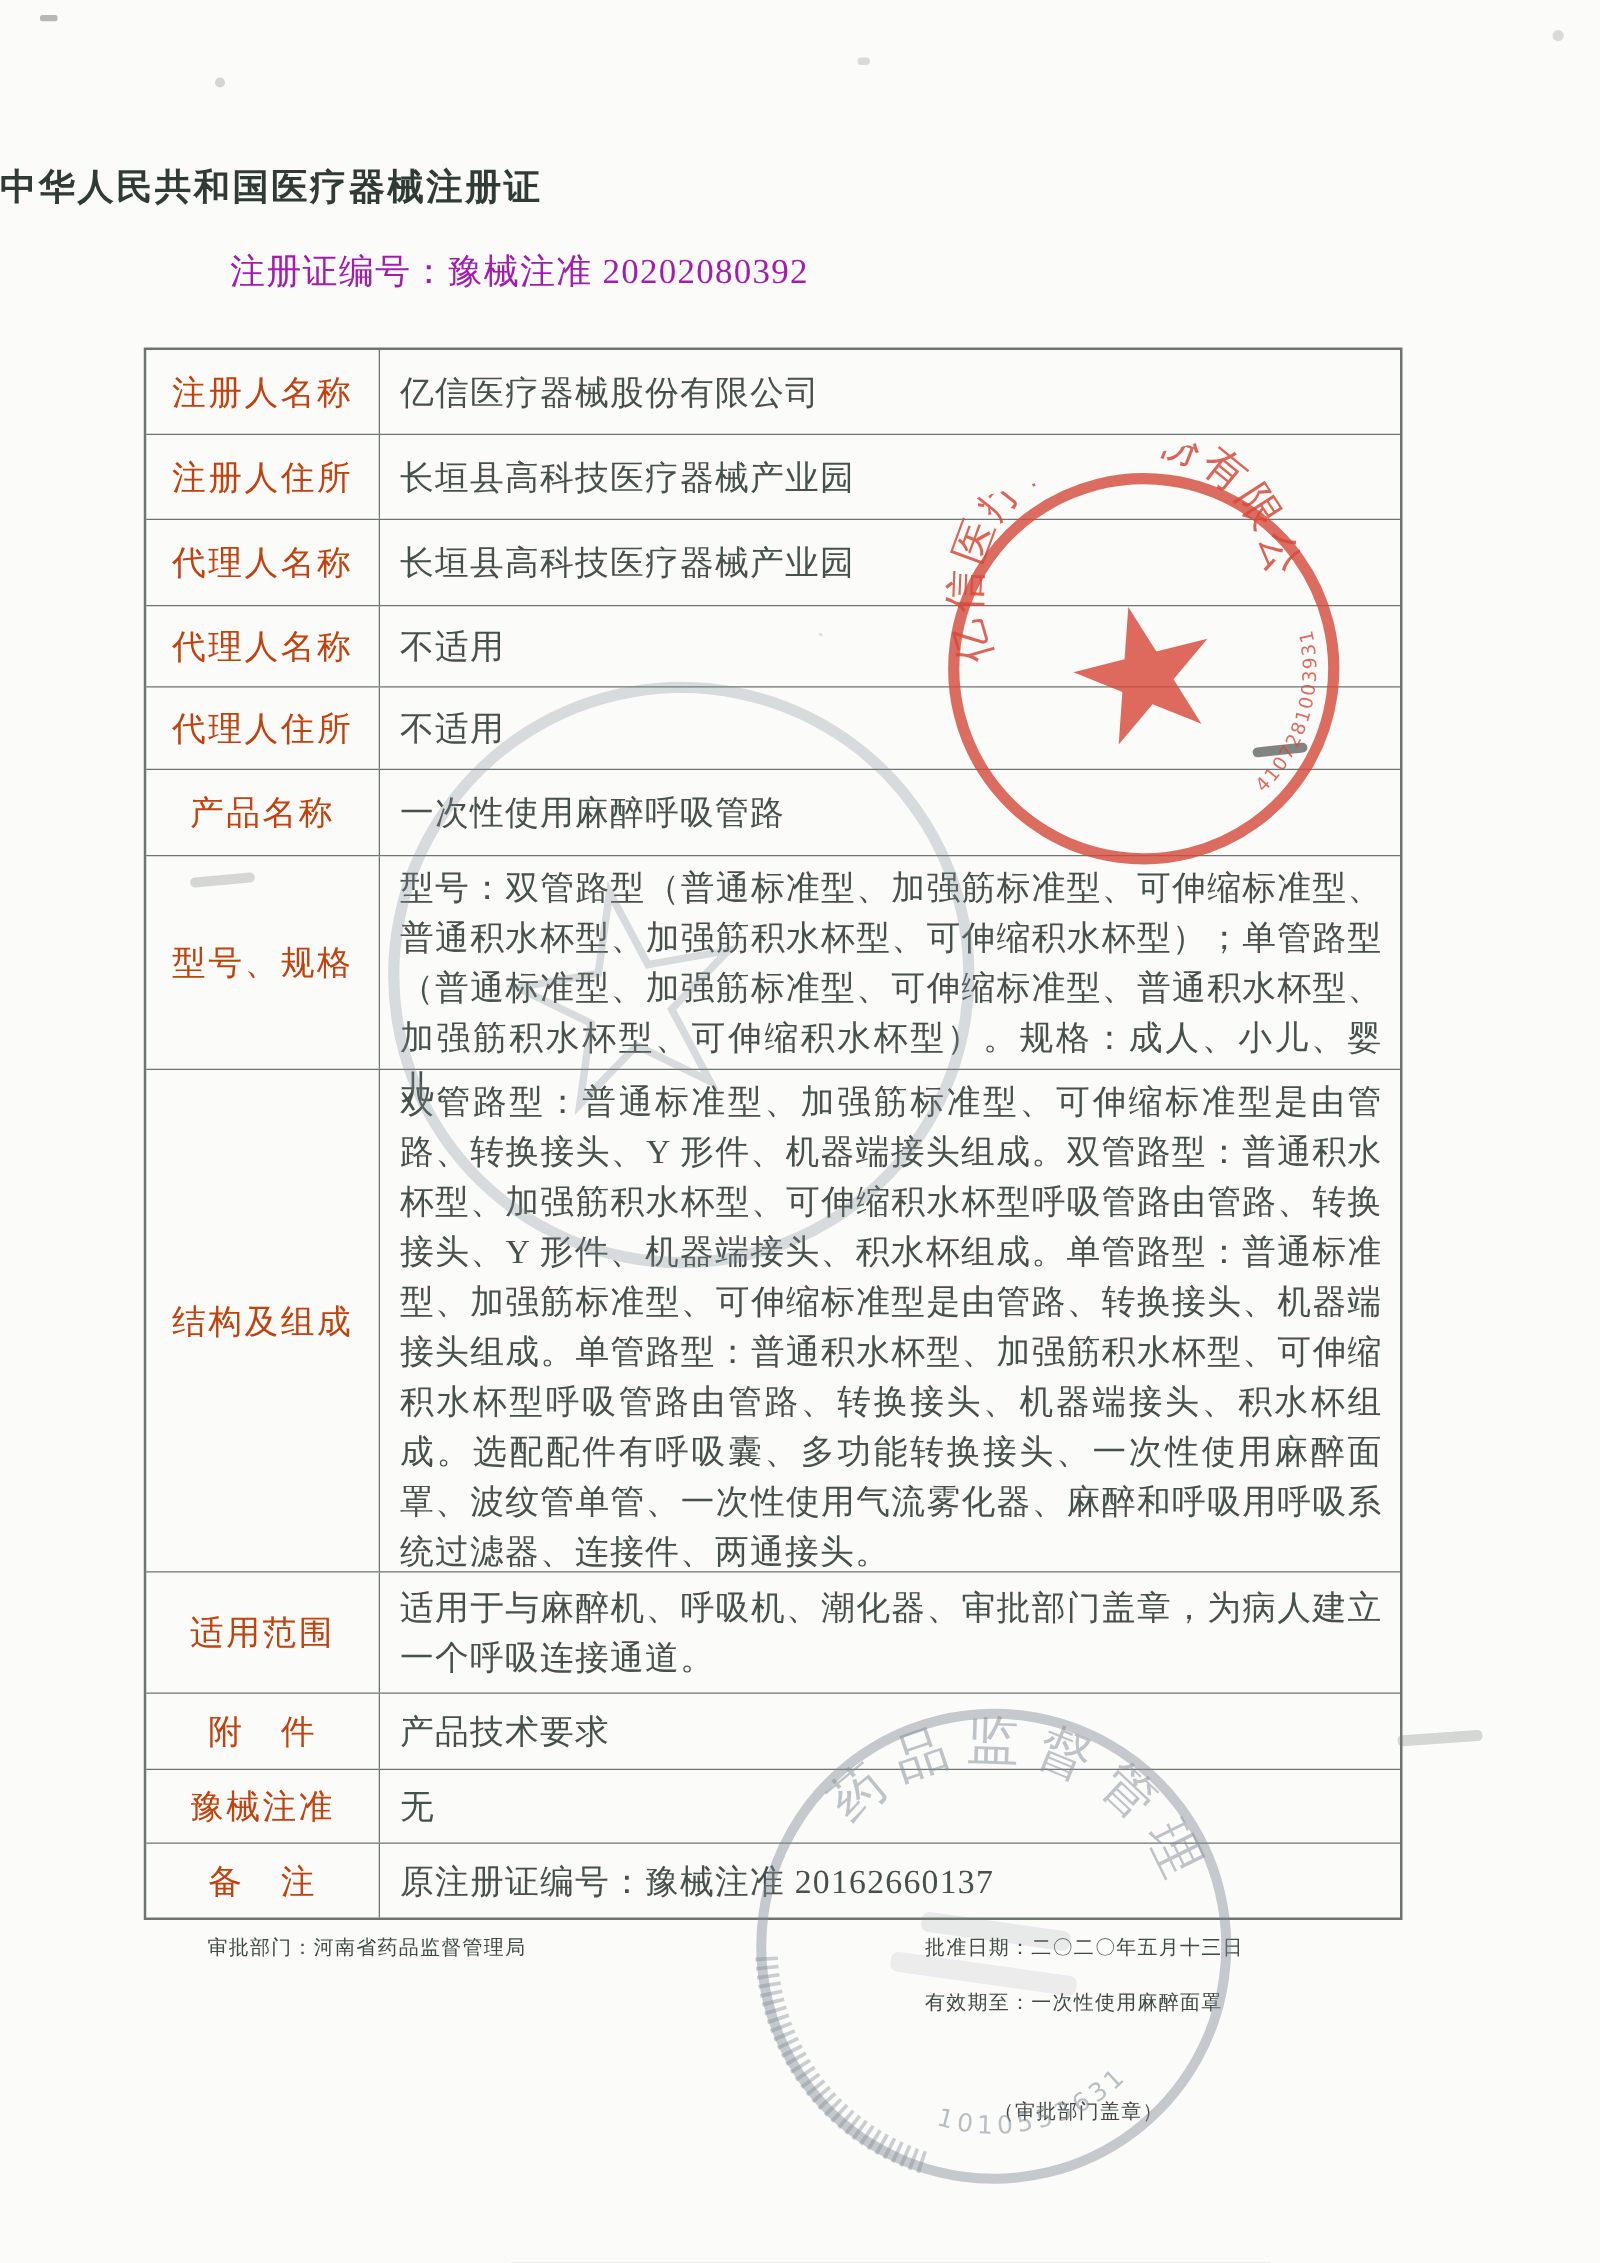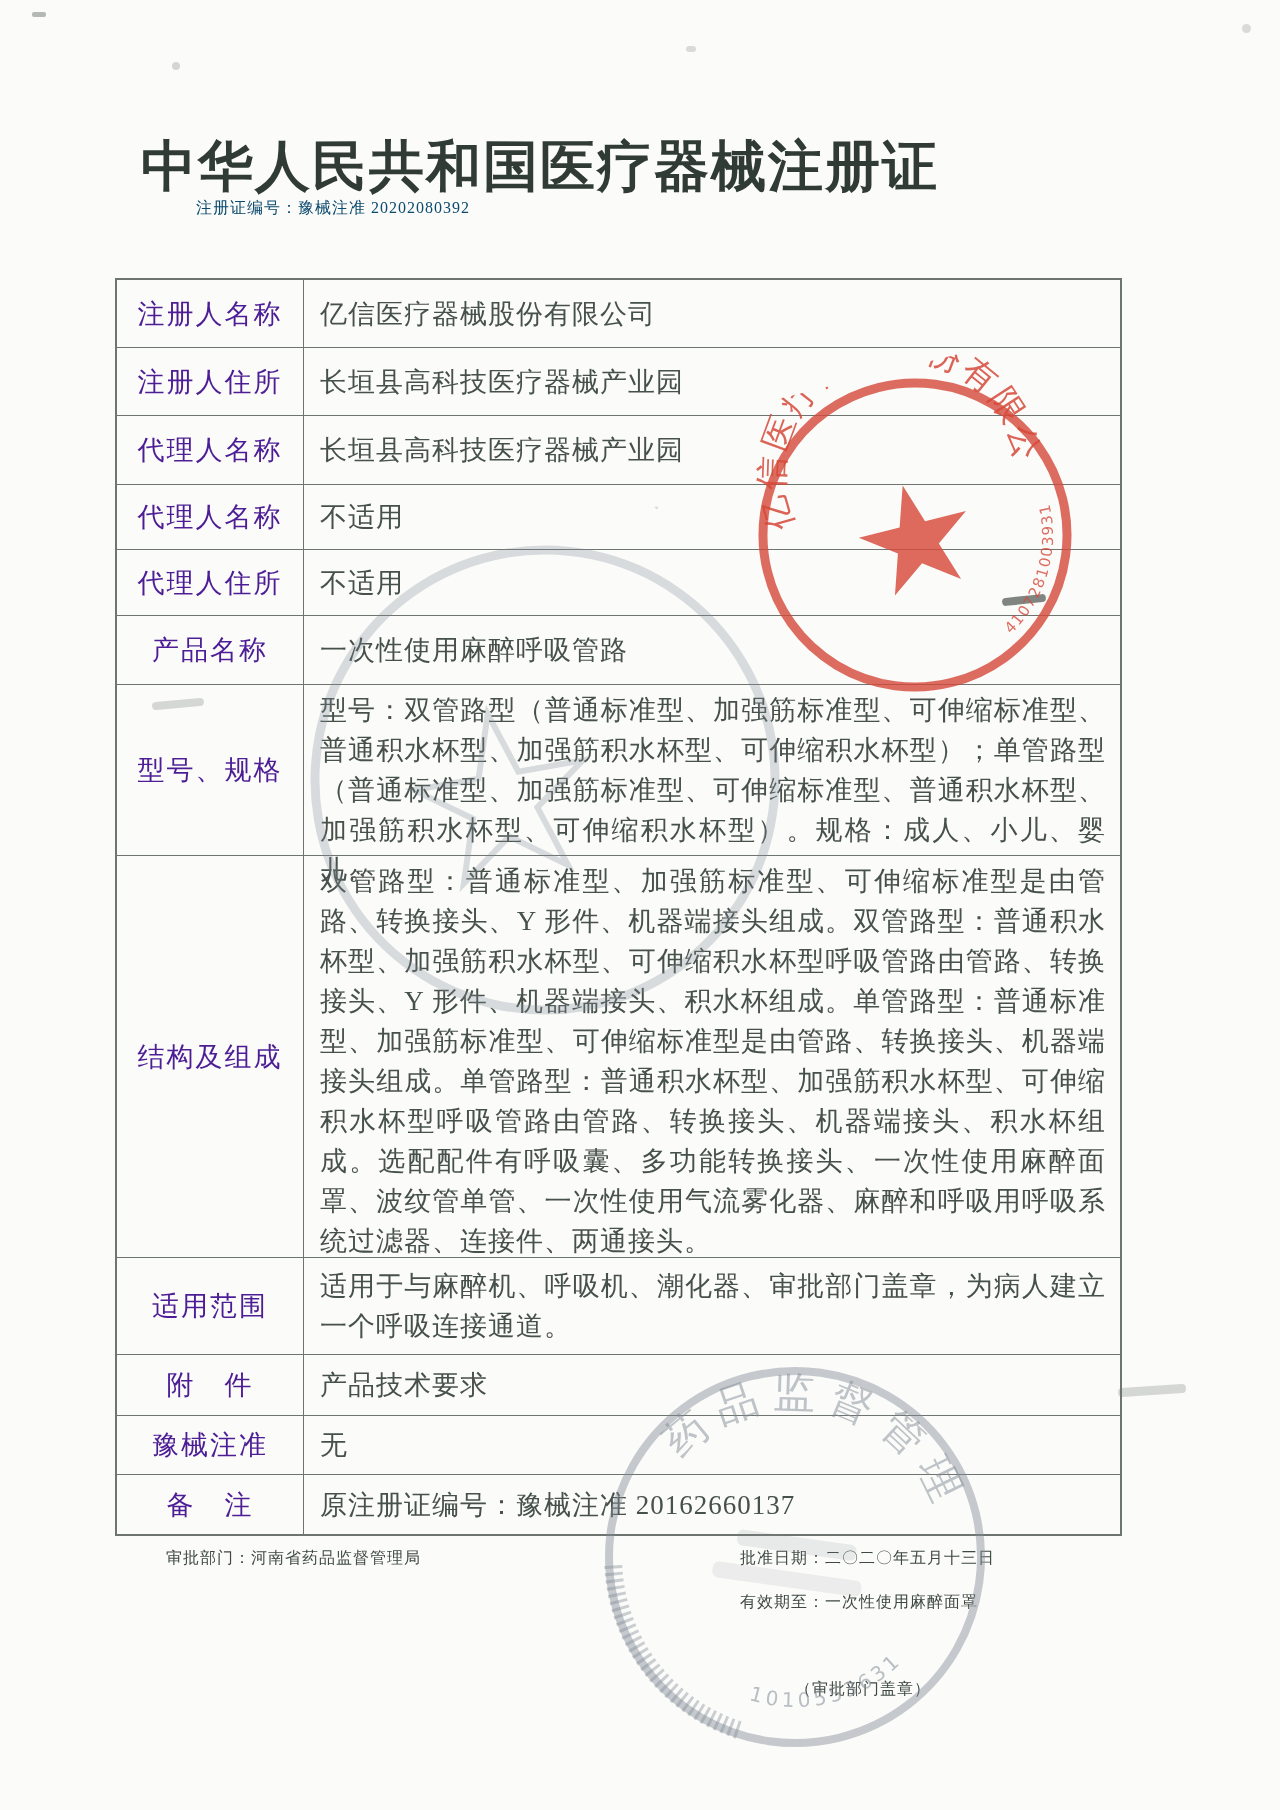--- a/index.html
+++ b/index.html
@@ -7,38 +7,38 @@
     position:relative;
     width:1280px;height:1810px;
     margin:0 auto;
     background:#fbfbf9;
     overflow:hidden;
     font-family:"Liberation Serif","DejaVu Serif",serif;
     color:#454f49;
   }
   .title{
     position:absolute;top:130px;left:0;width:1080px;
-    text-align:center;font-size:55px;font-weight:700;
+    font-size:29px;font-weight:700;
     letter-spacing:2px;color:#313b36;
   }
   .regline{
-    position:absolute;top:198px;left:196px;
-    font-size:16px;letter-spacing:1px;color:#0c4a6e;
+    position:absolute;top:198px;left:184px;
+    font-size:28px;letter-spacing:1px;color:#a21caf;
   }
   .cert-table{
     position:absolute;left:115px;top:278px;width:1007px;
     border:2px solid #6e746f;box-sizing:border-box;
   }
   .row{display:flex;border-top:1.5px solid #6e746f;box-sizing:border-box;}
   .row:first-child{border-top:none;}
   .cl{
     width:187px;flex:0 0 187px;box-sizing:border-box;
     display:flex;align-items:center;justify-content:center;
     border-right:1.5px solid #6e746f;
-    font-size:27px;letter-spacing:2px;color:#4c1d95;
+    font-size:27px;letter-spacing:2px;color:#c2410c;
     text-align:center;
   }
   .cv{
     flex:1;display:flex;align-items:center;box-sizing:border-box;
     padding:4px 14px 4px 16px;
     font-size:27px;line-height:40px;color:#47514b;
   }
   .cv .vtext{width:100%;text-align:justify;letter-spacing:1px;}
   .row.top .cv{align-items:flex-start;padding-top:5px;}
   .footer-line{position:absolute;font-size:16px;letter-spacing:1px;color:#3f4943;}

